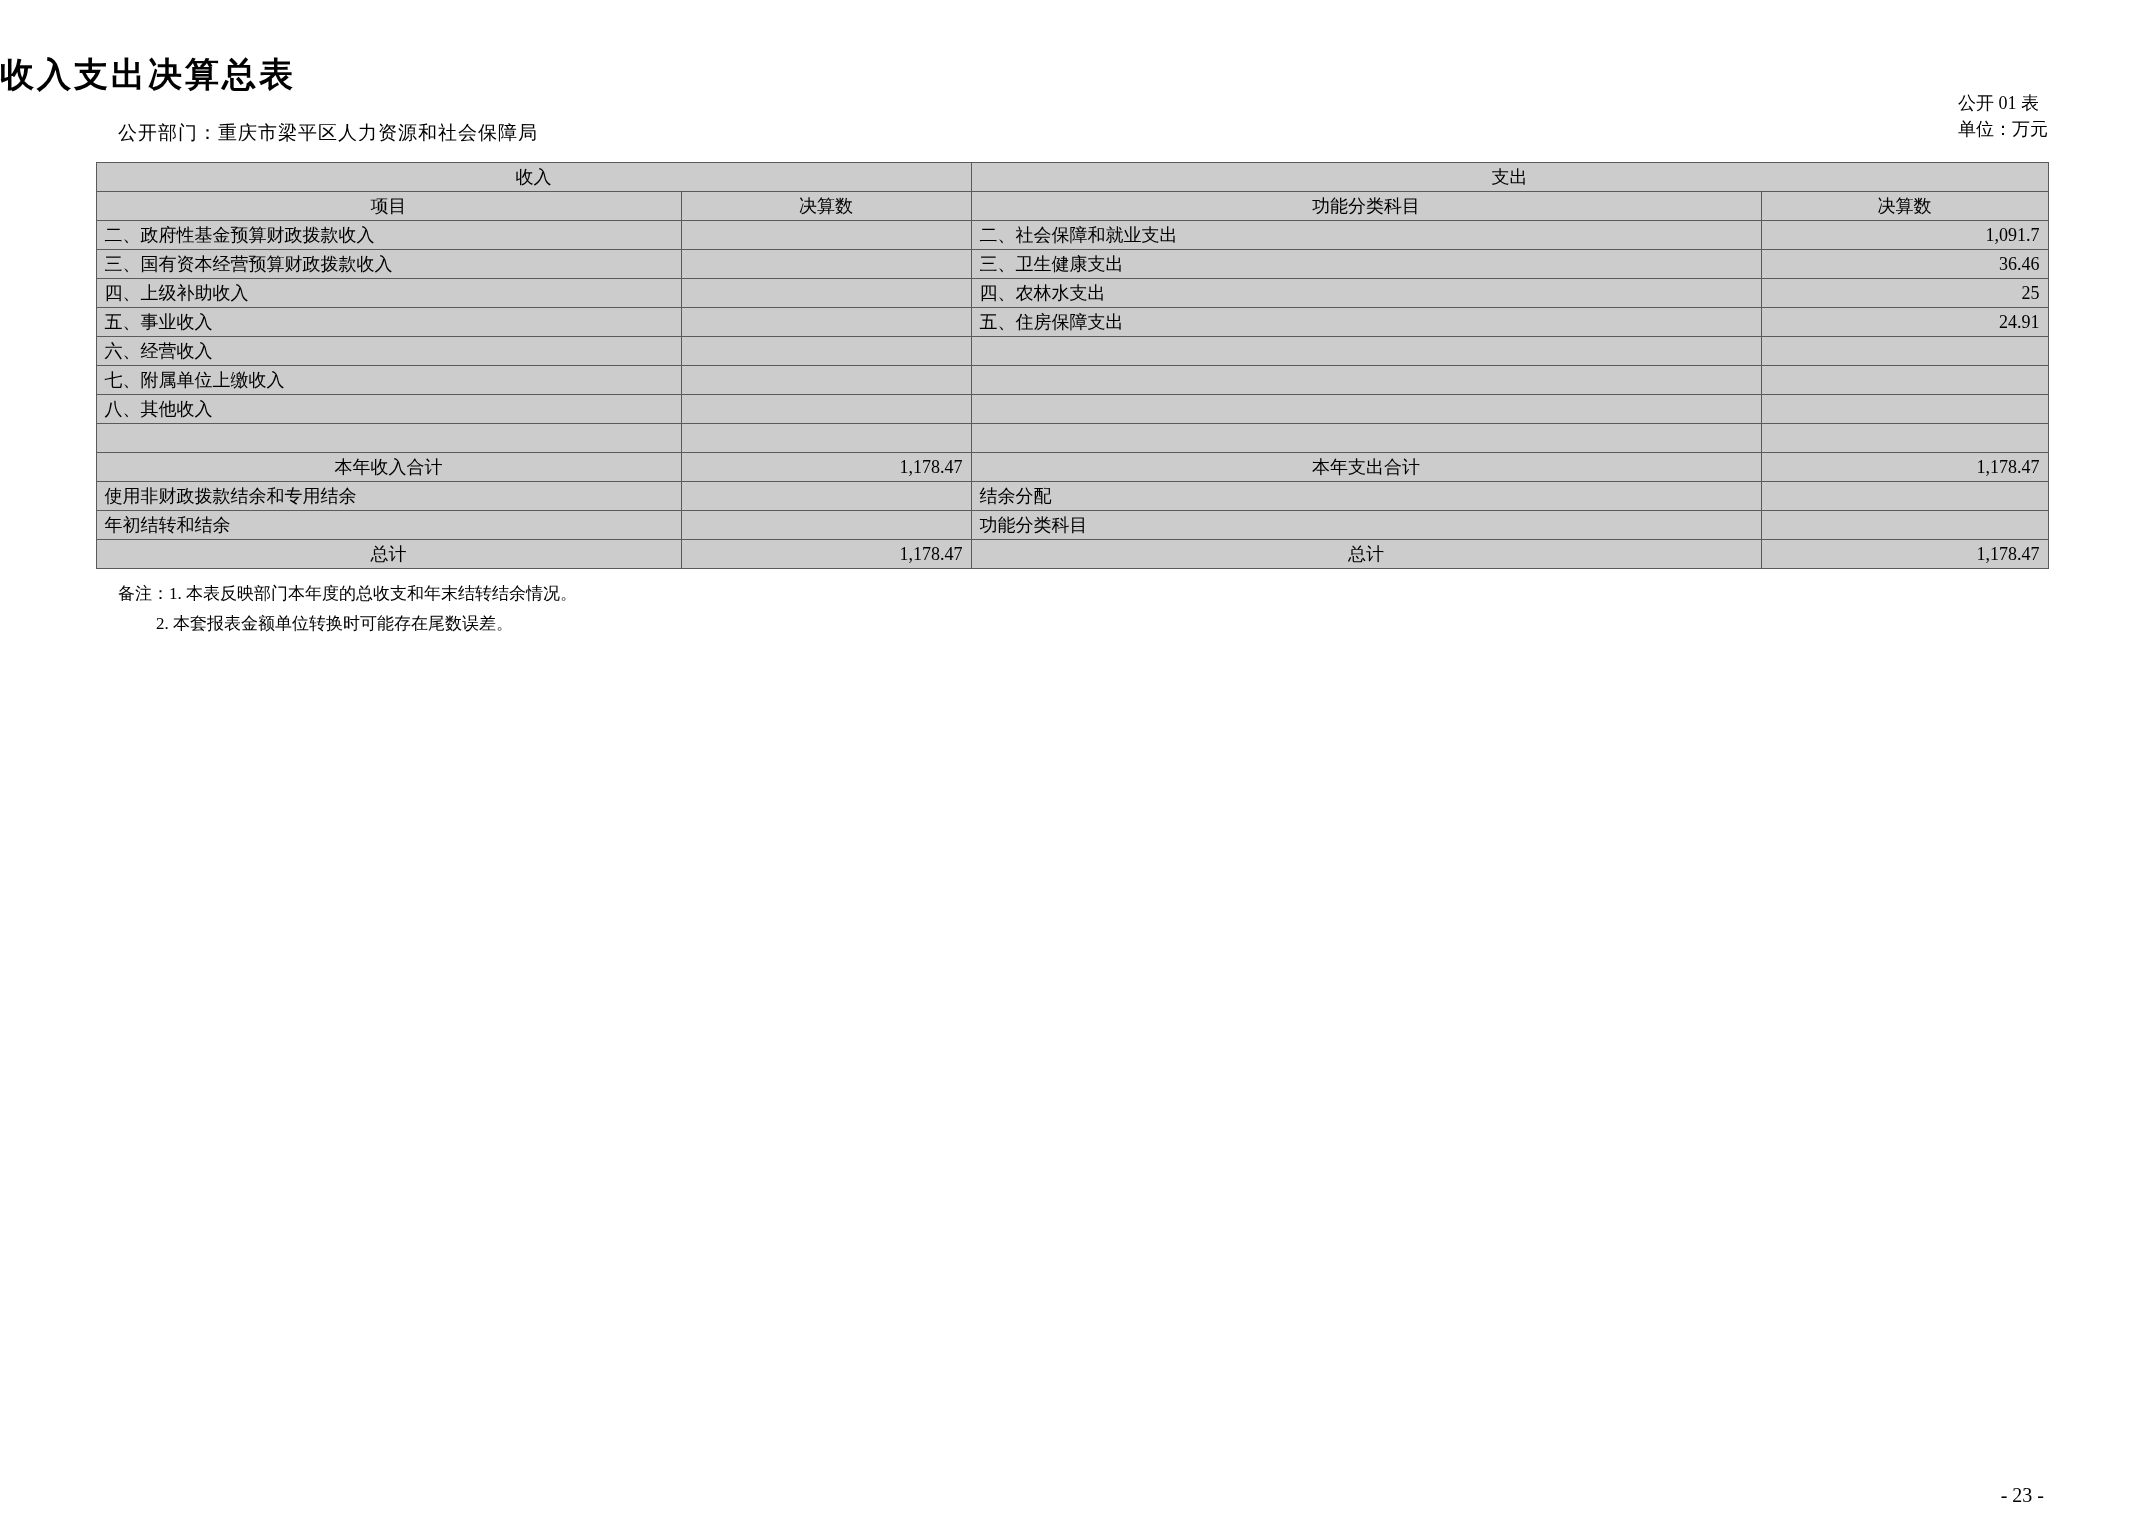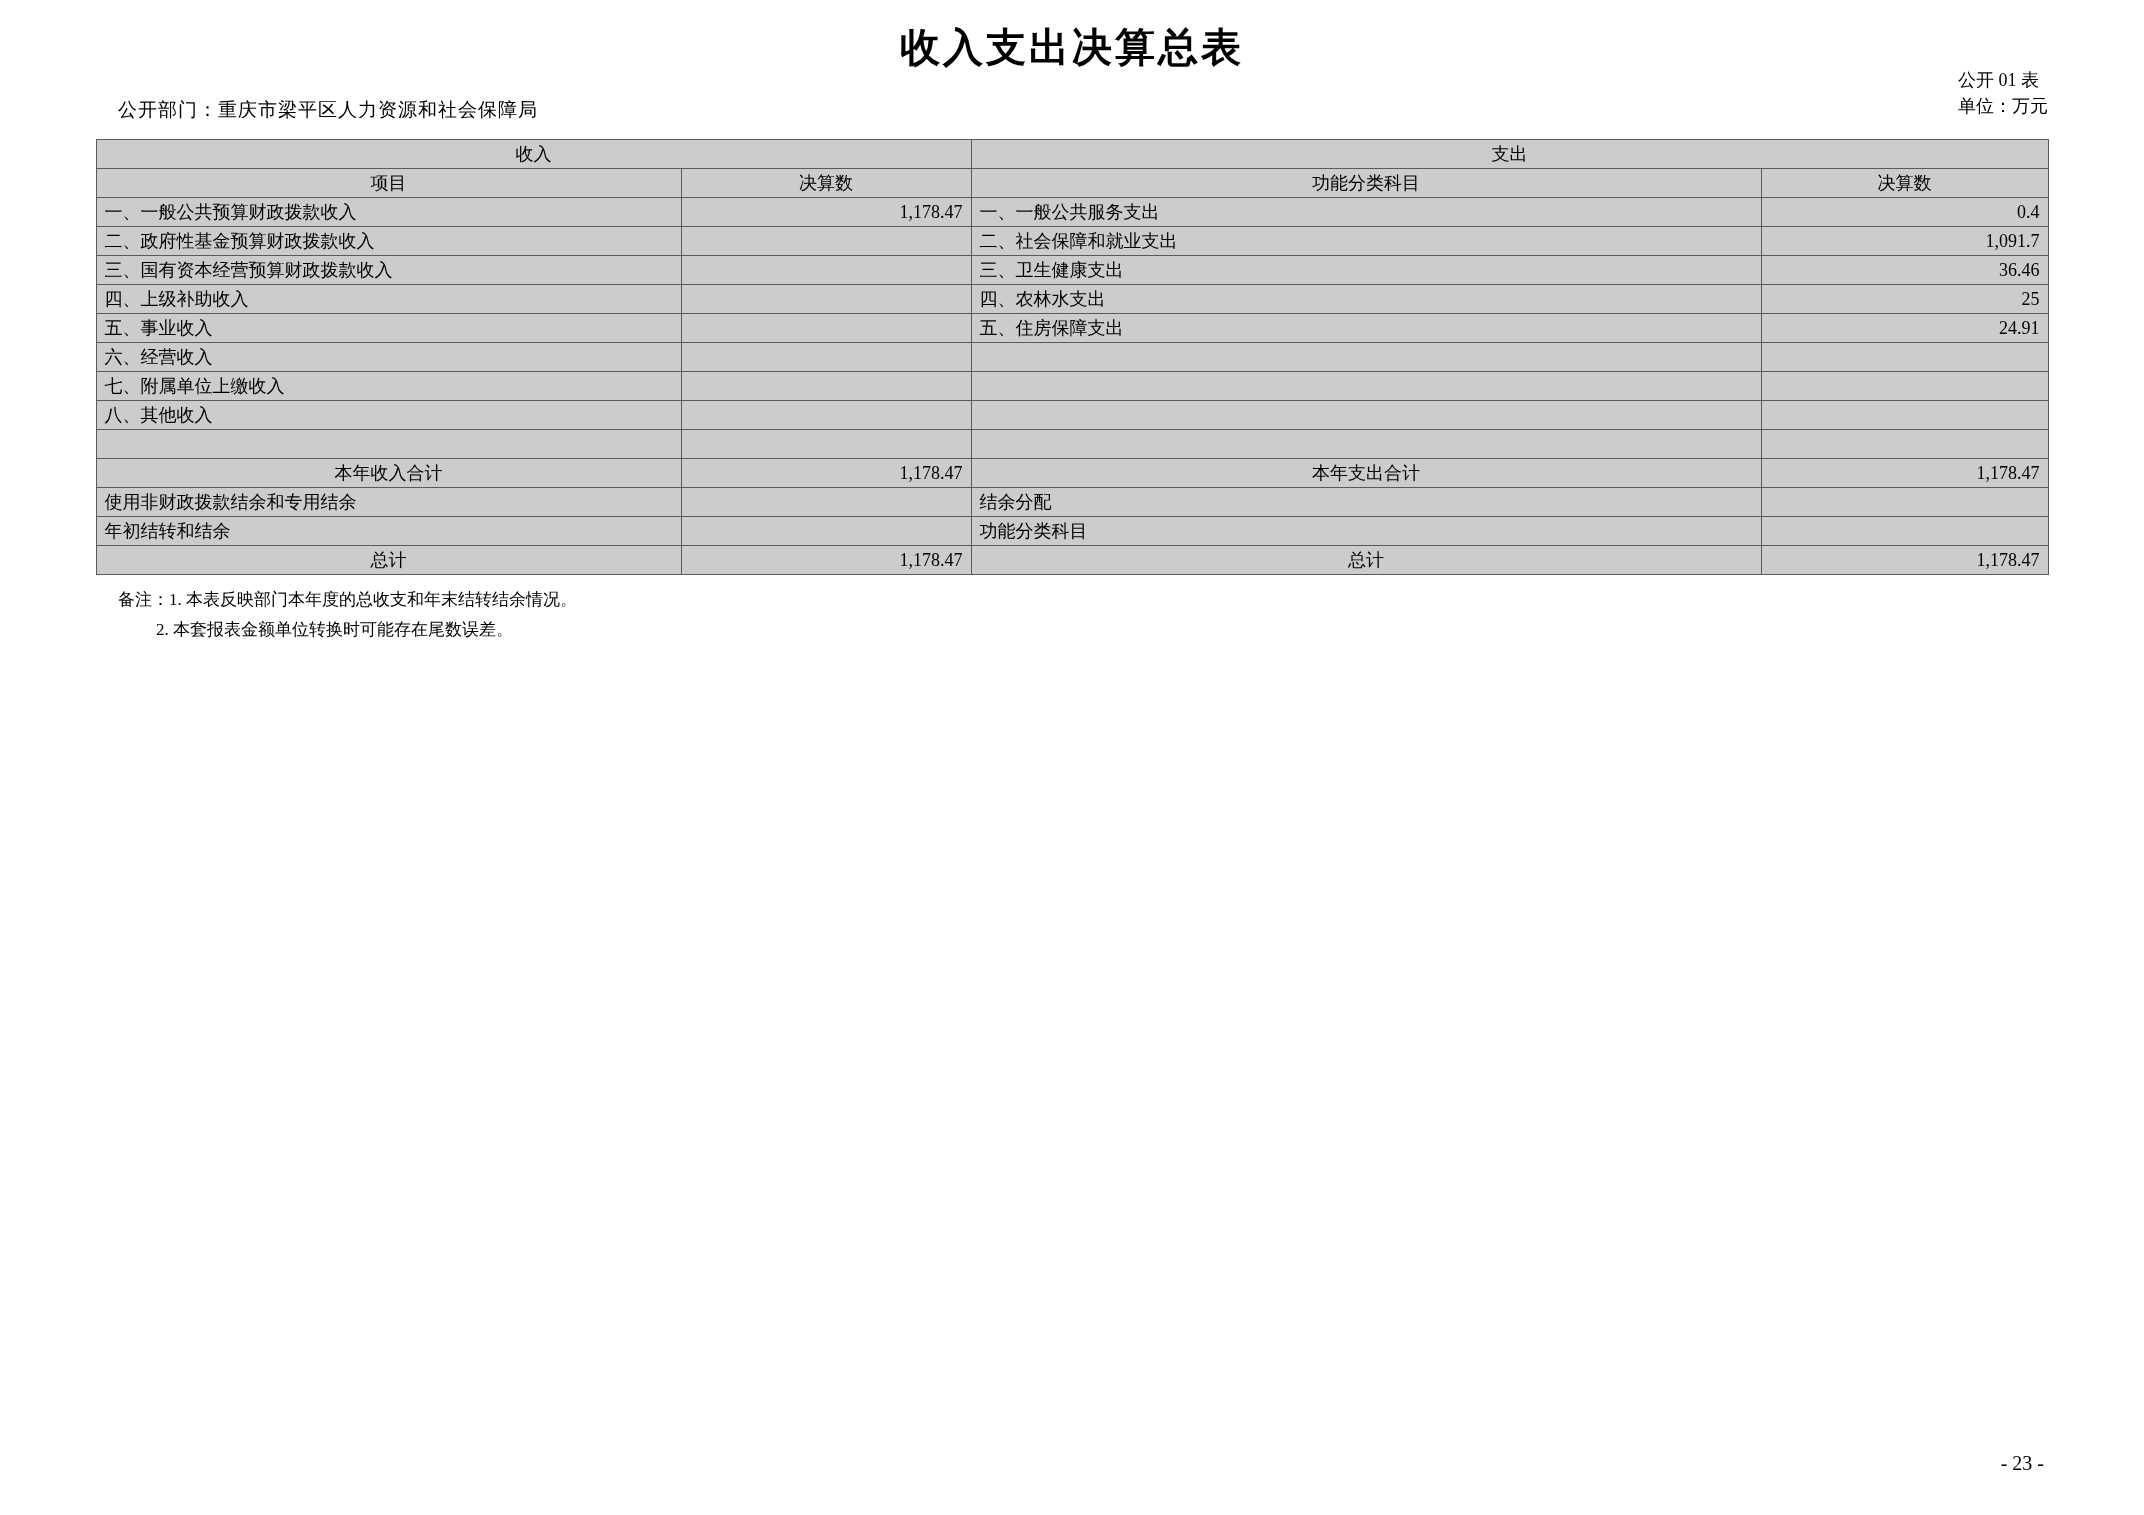--- a/index.html
+++ b/index.html
@@ -14,26 +14,26 @@
     color: #000000;
     position: relative;
     overflow: hidden;
   }
   .page {
     position: relative;
     width: 2144px;
     height: 1515px;
   }
   .title {
-    text-align: center;
+    text-align: left;
     font-family: "Liberation Serif", serif;
     font-weight: bold;
-    font-size: 40px;
+    font-size: 34px;
     letter-spacing: 3px;
-    margin-top: 20px;
+    margin-top: 52px;
   }
   .meta-row {
     position: relative;
     width: 1952px;
     margin: 0 auto;
     height: 56px;
   }
   .dept-line {
     position: absolute;
     left: 22px;
@@ -130,26 +130,20 @@
         <td colspan="2">支出</td>
       </tr>
       <tr class="colhead">
         <td>项目</td>
         <td>决算数</td>
         <td>功能分类科目</td>
         <td>决算数</td>
       </tr>
 
       <tr>
-        <td class="lft">一、一般公共预算财政拨款收入</td>
-        <td class="rgt white">1,178.47</td>
-        <td class="lft">一、一般公共服务支出</td>
-        <td class="rgt white">0.4</td>
-      </tr>
-      <tr>
         <td class="lft">二、政府性基金预算财政拨款收入</td>
         <td class="rgt white"></td>
         <td class="lft">二、社会保障和就业支出</td>
         <td class="rgt white">1,091.7</td>
       </tr>
       <tr>
         <td class="lft">三、国有资本经营预算财政拨款收入</td>
         <td class="rgt white"></td>
         <td class="lft">三、卫生健康支出</td>
         <td class="rgt white">36.46</td>

